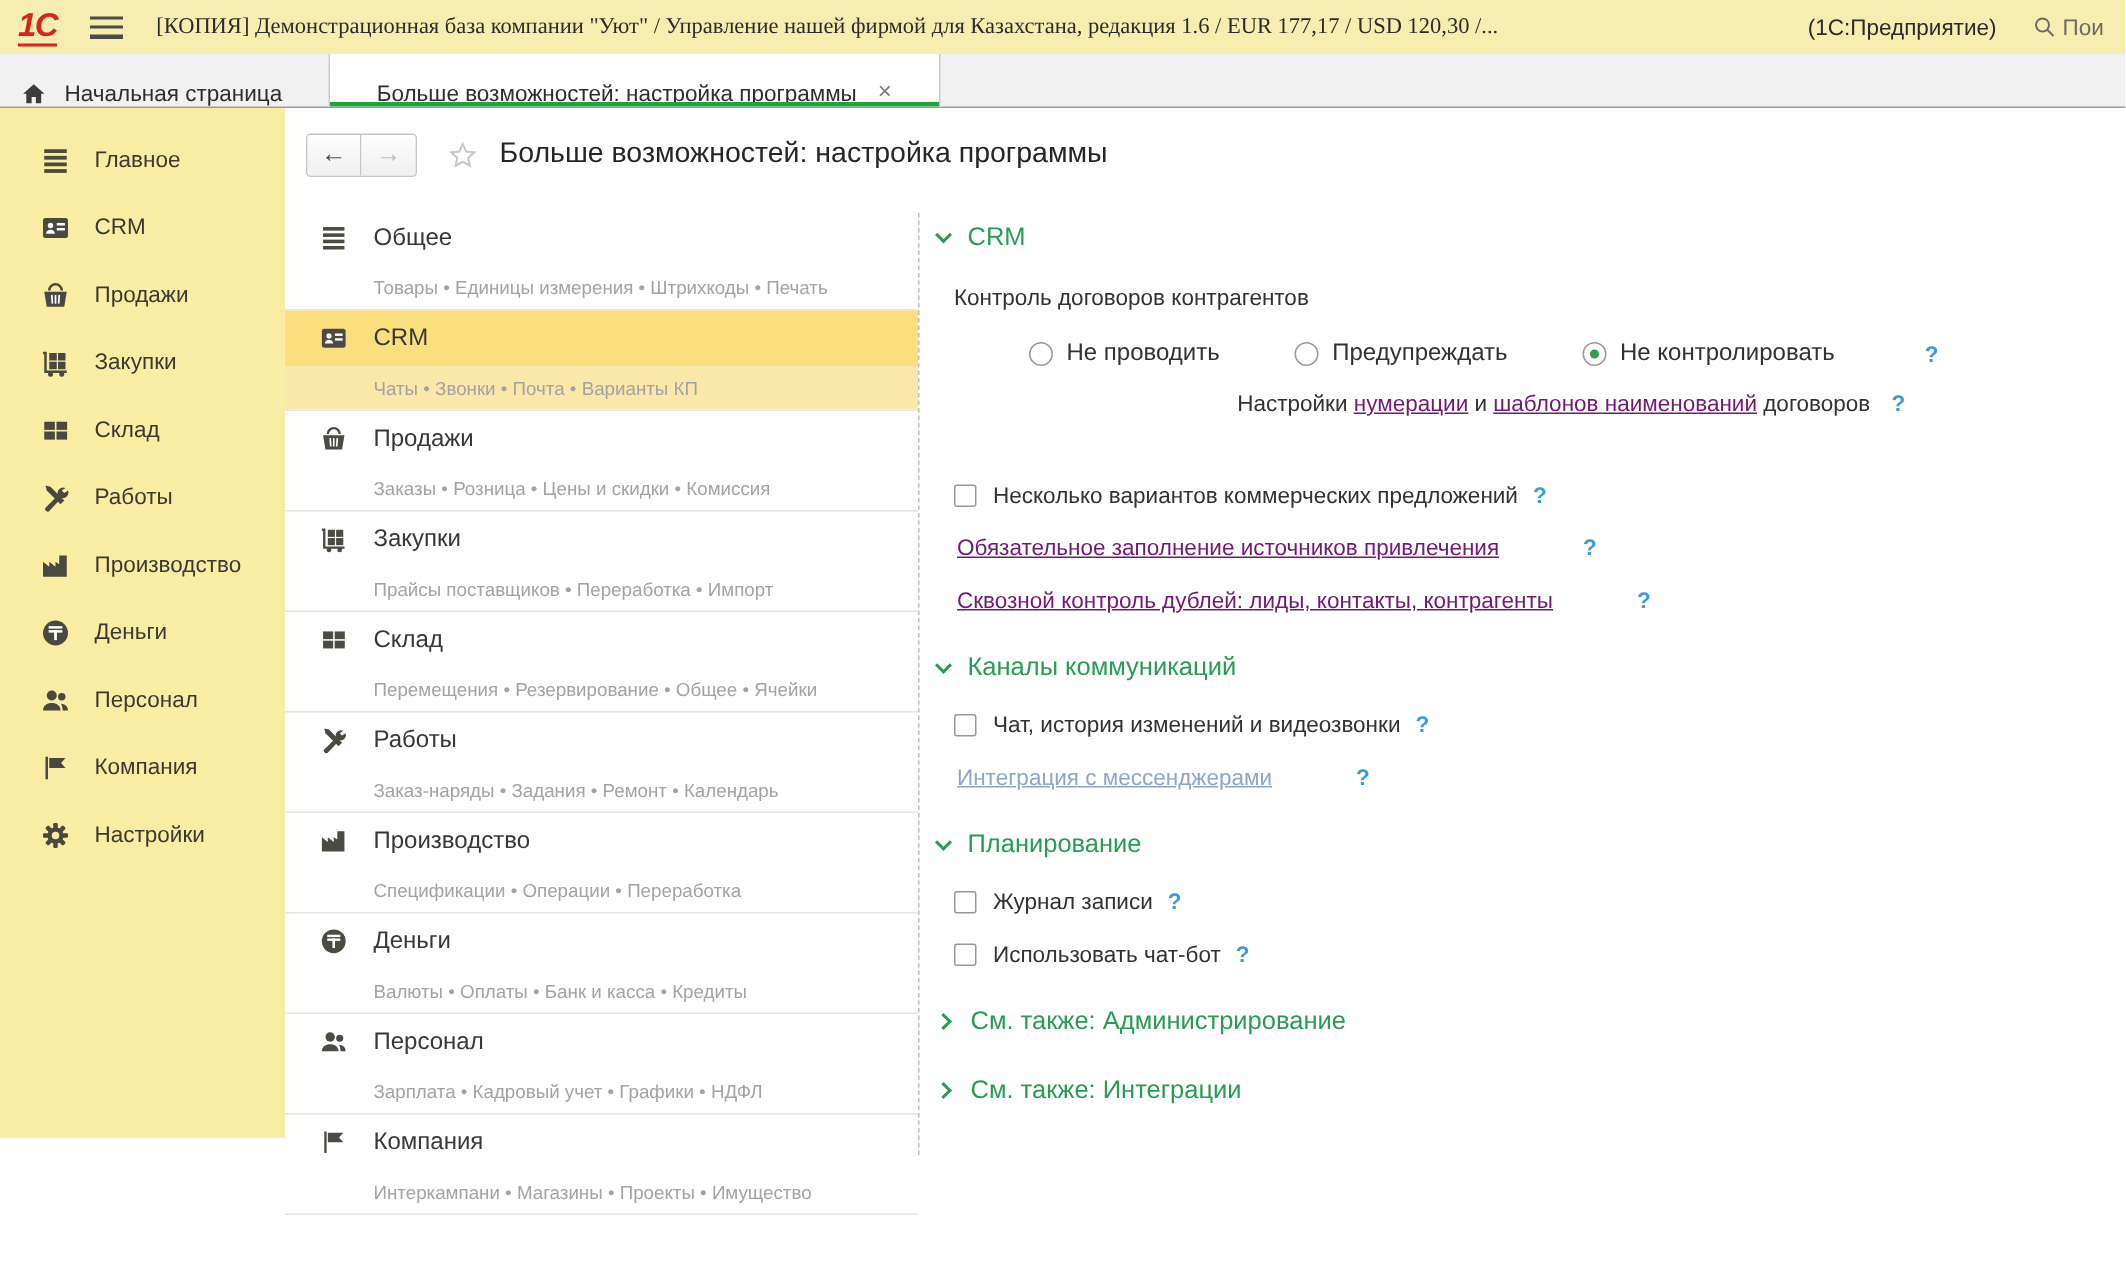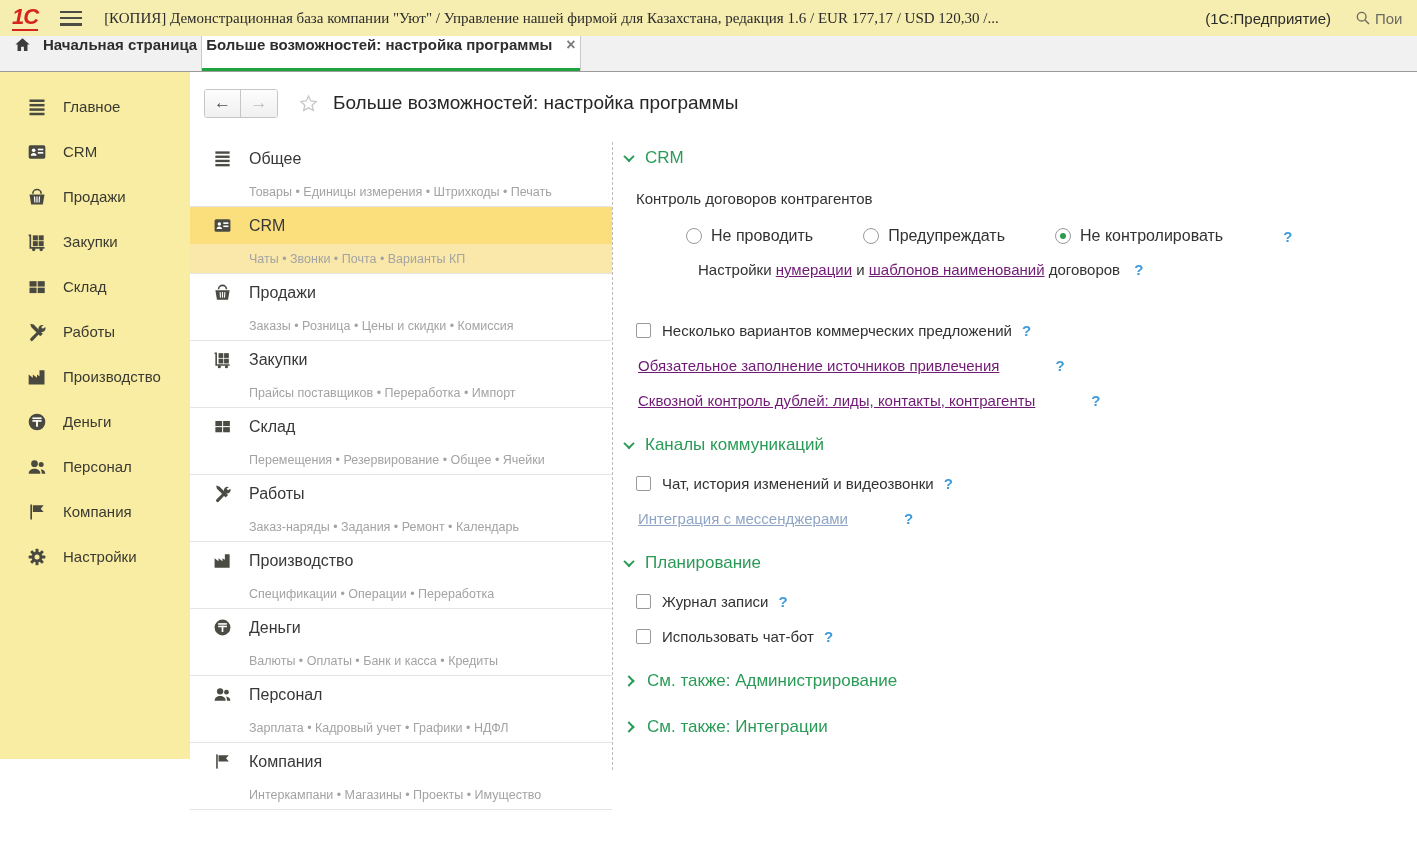--- a/index.html
+++ b/index.html
@@ -12,21 +12,21 @@
   .logo { color:#D6251A; font-weight:bold; font-size:22px; letter-spacing:-1px; font-style:italic; margin-right:22px; border-bottom:2px solid #D6251A; line-height:1; padding-bottom:1px;}
   .hamburger { width:22px; height:15px; margin-right:22px; display:flex; flex-direction:column; justify-content:space-between; cursor:pointer;}
   .hamburger i { display:block; height:2.5px; background:#4c4c46; }
   .tb-title { font-size:15px; color:#2b2b2b; white-space:nowrap; overflow:hidden; flex:1 1 auto;font-family:Liberation Serif, serif; }
   .tb-suffix { font-size:15px; color:#2b2b2b; margin-left:26px; white-space:nowrap; }
   .tb-search { display:flex; align-items:center; margin-left:24px; color:#6b6b63; font-size:15px; white-space:nowrap; overflow:hidden; width:52px; flex:0 0 auto; cursor:pointer;}
   .tb-search svg { margin-right:4px; flex:0 0 auto; }
 
   
   .tabbar { height:36px; background:#F1F1F1; border-bottom:1px solid #9C9C9C; display:flex; flex:0 0 36px; }
-  .tab { display:flex; align-items:flex-start; padding:0 4px; font-size:15px; color:#2e2e2e; cursor:pointer; position:relative;font-weight:bold; }
+  .tab { display:flex; align-items:flex-end; padding:0 31px; font-size:15px; color:#2e2e2e; cursor:pointer; position:relative; }
   .tab.home { padding-left:14px; }
   .tab.home svg { margin-right:12px; }
   .tab.active { background:#fff; border-left:1px solid #C9C9C9; border-right:1px solid #C9C9C9; }
   .tab.active::after { content:""; position:absolute; left:0; right:0; bottom:0; height:3px; background:#1FA33F; }
   .tab .close { margin-left:14px; color:#7a7a7a; font-size:16px; cursor:pointer; }
 
   
   .bodyrow { flex:1 1 auto; display:flex; min-height:0; }
   .sidebar { width:190px; flex:0 0 190px;
     background:linear-gradient(#F9EDA3 0, #F9EDA3 calc(100% - 11px), #ffffff calc(100% - 11px));
@@ -37,21 +37,21 @@
 
   .main { flex:1 1 auto; display:flex; flex-direction:column; min-width:0; }
   .main-header { height:62px; flex:0 0 62px; display:flex; align-items:center; padding-left:14px; }
   .navbtns { display:flex; border:1px solid #C6C6C6; border-radius:3px; overflow:hidden; }
   .navbtn { width:36px; height:27px; background:linear-gradient(#FDFDFD,#F0F0F0); display:flex; align-items:center; justify-content:center; font-size:17px; cursor:pointer; }
   .navbtn.back { color:#4e4e4e; border-right:1px solid #C6C6C6; }
   .navbtn.fwd { color:#BDBDBD; }
   .star { margin:0 14px 0 20px; color:#C9C9C9; cursor:pointer; display:flex; }
   .page-title { font-size:19px; color:#262626; }
 
-  .main-body { flex:1 1 auto; display:flex; min-height:0; }
+  .main-body { flex:1 1 auto; display:flex; min-height:0;text-align:center; }
 
   
   .navlist { width:422px; flex:0 0 422px; padding-top:6px; }
   .nav-group { border-bottom:1px solid #E4E4E4; cursor:pointer; }
   .nav-main { height:37px; display:flex; align-items:center; padding-left:23px; }
   .nav-main .ic { width:19px; height:19px; margin-right:17px; color:#4b4b44; flex:0 0 auto; }
   .nav-main .t { font-size:16px; color:#383838; }
   .nav-sub { height:29px; padding-left:59px; font-size:12.5px; color:#A3A3A3; display:flex; align-items:center; }
   .nav-group.sel .nav-main { background:#FCDF7D; }
   .nav-group.sel .nav-sub { background:#FAE8AB; }

